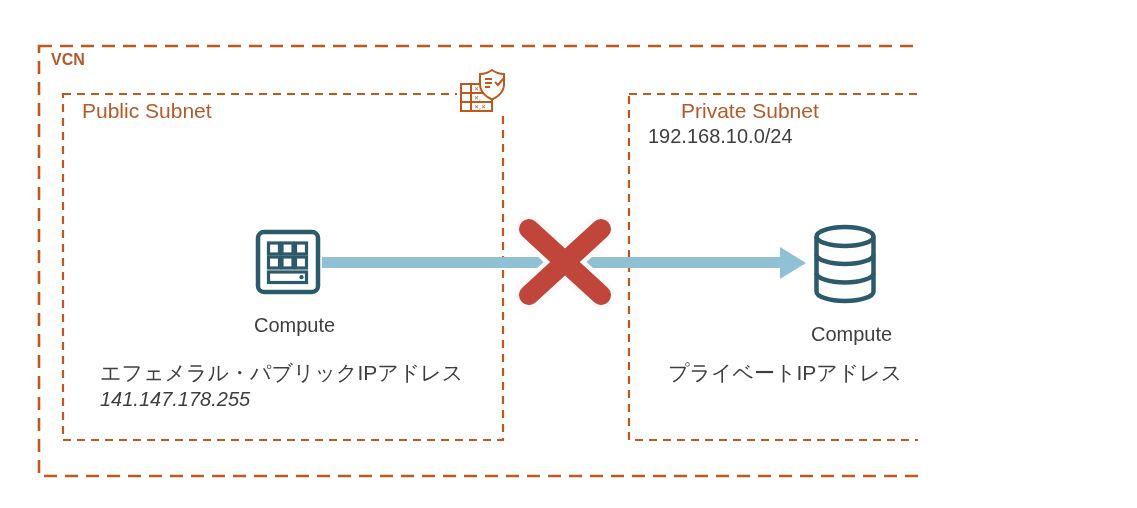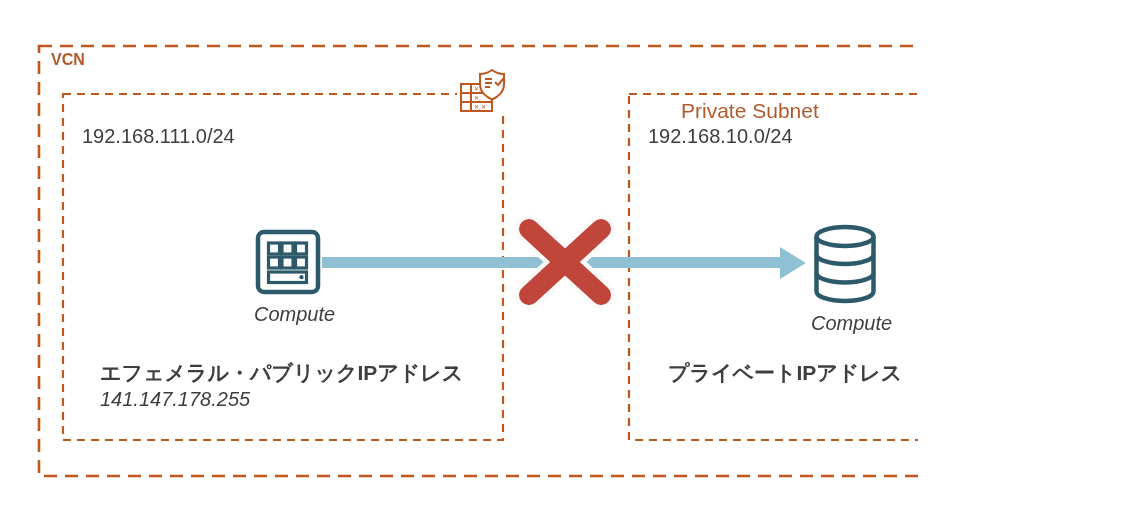--- a/index.html
+++ b/index.html
@@ -26,35 +26,35 @@
   .corner-icon-pub{left:457px;top:66px;padding:2px;}
   .corner-icon-prv{left:1019px;top:66px;padding:2px;}
 
   .rust{stroke:var(--border);fill:none;stroke-width:2;}
   .rust-white{stroke:var(--border);fill:#fff;stroke-width:2;}
   .xmark{font-size:6px;fill:var(--border);font-family:"DejaVu Sans",sans-serif;}
 
   .node{position:absolute;text-align:center;}
   .node-compute{left:254px;top:229px;width:68px;}
   .node-database{left:811px;top:224px;width:68px;}
-  .node-label{font-size:20px;color:var(--text);margin-top:4px;line-height:1.1;font-style:italic;}
+  .node-label{font-size:20px;color:var(--text);margin-top:15px;line-height:1.1;}
   .teal{stroke:var(--teal);fill:none;}
   .teal-fill{fill:var(--teal);stroke:none;}
 
   .arrow-shaft{position:absolute;left:322px;top:257px;width:458px;height:11px;background:var(--blue);}
   .arrow-head{position:absolute;left:780px;top:247px;width:0;height:0;
     border-left:26px solid var(--blue);border-top:16px solid transparent;border-bottom:16px solid transparent;}
   .blocked-x{position:absolute;left:515px;top:212px;line-height:0;}
   .x-halo{stroke:#fcfbfa;stroke-width:29;fill:none;stroke-linecap:round;}
   .x-stroke{stroke:var(--red);stroke-width:20;fill:none;stroke-linecap:round;}
 
   .addr{position:absolute;color:var(--text);line-height:27px;}
   .addr-pub{left:100px;top:359px;}
   .addr-prv{left:668px;top:359px;}
-  .addr-label{font-size:21px;font-weight:bold;}
+  .addr-label{font-size:21px;}
   .addr-value{font-size:20px;font-style:italic;}
 </style>
 </head>
 <body>
 
 <div class="canvas">
 
   <svg class="frames" width="1137" height="508">
     <rect class="vcn-rect" x="39" y="46" width="1054" height="430"></rect>
     <rect class="subnet-rect" x="63" y="94" width="440" height="346"></rect>
@@ -86,21 +86,21 @@
           <circle cx="24" cy="23" r="6"></circle>
         <circle cx="33" cy="12" r="2.8"></circle>
           <circle cx="38.5" cy="29" r="2.8"></circle>
         <circle cx="24" cy="39.5" r="2.8"></circle>
           <circle cx="9.5" cy="29" r="2.8"></circle>
         <circle cx="15" cy="12" r="2.8"></circle>
       </g>
     </svg>
   </div>
 
-  <div class="subnet-cidr pub">192.168.111.0/24</div>
+  <div class="subnet-title pub">Public Subnet</div>
 
   <div class="icon-wrap corner-icon-pub">
     <svg width="48" height="46" viewBox="0 0 48 46">
       <g class="rust-white">
         <rect x="2" y="16" width="31" height="27"></rect>
         <line x1="2" y1="25" x2="33" y2="25"></line>
           <line x1="2" y1="34" x2="33" y2="34"></line>
         <line x1="12" y1="16" x2="12" y2="43"></line>
       </g>
       <text class="xmark" x="15" y="23">✕,</text>

